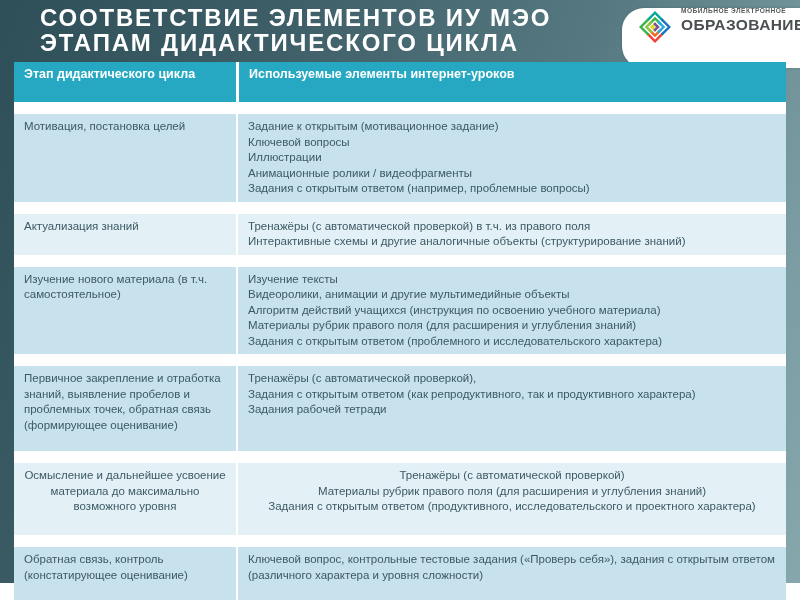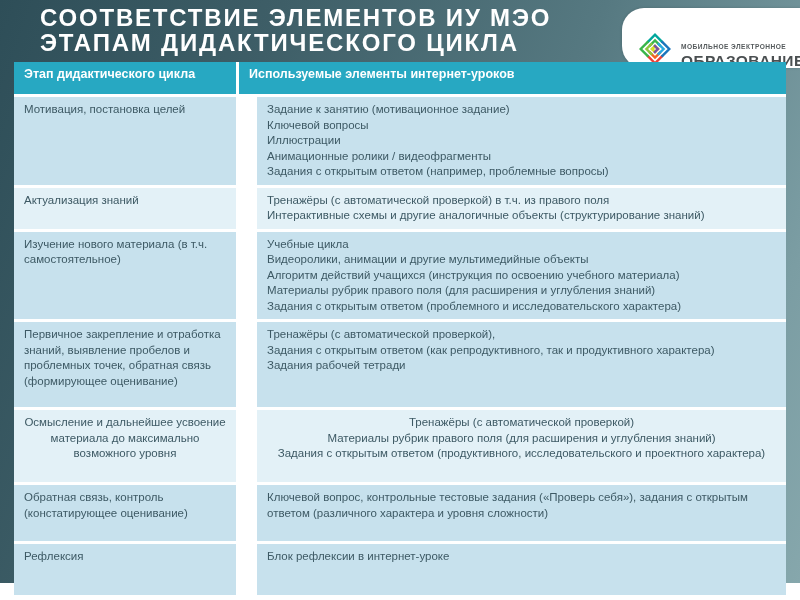--- a/index.html
+++ b/index.html
@@ -22,21 +22,21 @@
   .title-block .tline{
     font-size:24px;font-weight:bold;line-height:25px;
     letter-spacing:1.8px;white-space:nowrap;
   }
   
   .logo-pill{
     position:absolute;top:8px;right:0;
     width:178px;height:60px;
     background:#ffffff;
     border-radius:22px 0 0 22px;
-    display:flex;align-items:flex-end;
+    display:flex;align-items:flex-start;
     box-shadow:0 0 3px rgba(0,0,0,0.18);
   }
   .logo-icon{margin-left:14px;flex:0 0 auto;}
   .logo-text{margin-left:7px;line-height:1;}
   .logo-text .l1{
     font-size:6.6px;font-weight:bold;color:#555a5c;
     letter-spacing:0.45px;margin-bottom:2px;white-space:nowrap;
   }
   .logo-text .l2{
     font-size:15.5px;font-weight:bold;color:#4a4f51;
@@ -44,27 +44,27 @@
   }
   
   .table{
     position:absolute;left:14px;top:62px;width:772px;
     background:#ffffff;
   }
   .thead{display:flex;gap:3px;}
   .th{
     background:#27a8c2;color:#ffffff;
     font-size:12.5px;font-weight:bold;
-    height:32px;line-height:24px;
+    height:40px;line-height:24px;
     padding:0 0 0 10px;
     white-space:nowrap;overflow:hidden;
   }
   .th.c1{flex:0 0 212px;}
   .th.c2{flex:1;}
-  .tr{display:flex;gap:21px;margin-top:3px;}
+  .tr{display:flex;gap:2px;margin-top:12px;}
   .td{
     background:#c7e1ed;
     color:#3d5964;
     font-size:11.5px;line-height:15.5px;
     padding:5px 10px 5px 10px;
     box-sizing:border-box;
   }
   .tr.light .td{background:#e3f1f7;}
   .td.stage{flex:0 0 222px;}
   .td.elements{flex:1;}
@@ -113,38 +113,38 @@
 
   <div class="table">
     <div class="thead">
       <div class="th c1">Этап дидактического цикла</div>
       <div class="th c2">Используемые элементы интернет-уроков</div>
     </div>
     <div id="table-rows">
         <div class="tr">
           <div class="td stage">Мотивация, постановка целей</div>
           <div class="td elements">
-            <div class="line">Задание к занятию (мотивационное задание)</div>
+            <div class="line">Задание к открытым (мотивационное задание)</div>
             <div class="line">Ключевой вопросы</div>
             <div class="line">Иллюстрации</div>
             <div class="line">Анимационные ролики / видеофрагменты</div>
             <div class="line">Задания с открытым ответом (например, проблемные вопросы)</div>
           </div>
         </div>
         <div class="tr light">
           <div class="td stage">Актуализация знаний</div>
           <div class="td elements">
             <div class="line">Тренажёры (с автоматической проверкой) в т.ч. из правого поля</div>
             <div class="line">Интерактивные схемы и другие аналогичные объекты (структурирование знаний)</div>
           </div>
         </div>
         <div class="tr">
           <div class="td stage">Изучение нового материала (в т.ч. самостоятельное)</div>
           <div class="td elements">
-            <div class="line">Учебные цикла</div>
+            <div class="line">Изучение тексты</div>
             <div class="line">Видеоролики, анимации и другие мультимедийные объекты</div>
             <div class="line">Алгоритм действий учащихся (инструкция по освоению учебного материала)</div>
             <div class="line">Материалы рубрик правого поля (для расширения и углубления знаний)</div>
             <div class="line">Задания с открытым ответом (проблемного и исследовательского характера)</div>
           </div>
         </div>
         <div class="tr">
           <div class="td stage">Первичное закрепление и отработка знаний, выявление пробелов и проблемных точек, обратная связь (формирующее оценивание)</div>
           <div class="td elements">
             <div class="line">Тренажёры (с автоматической проверкой),</div>

